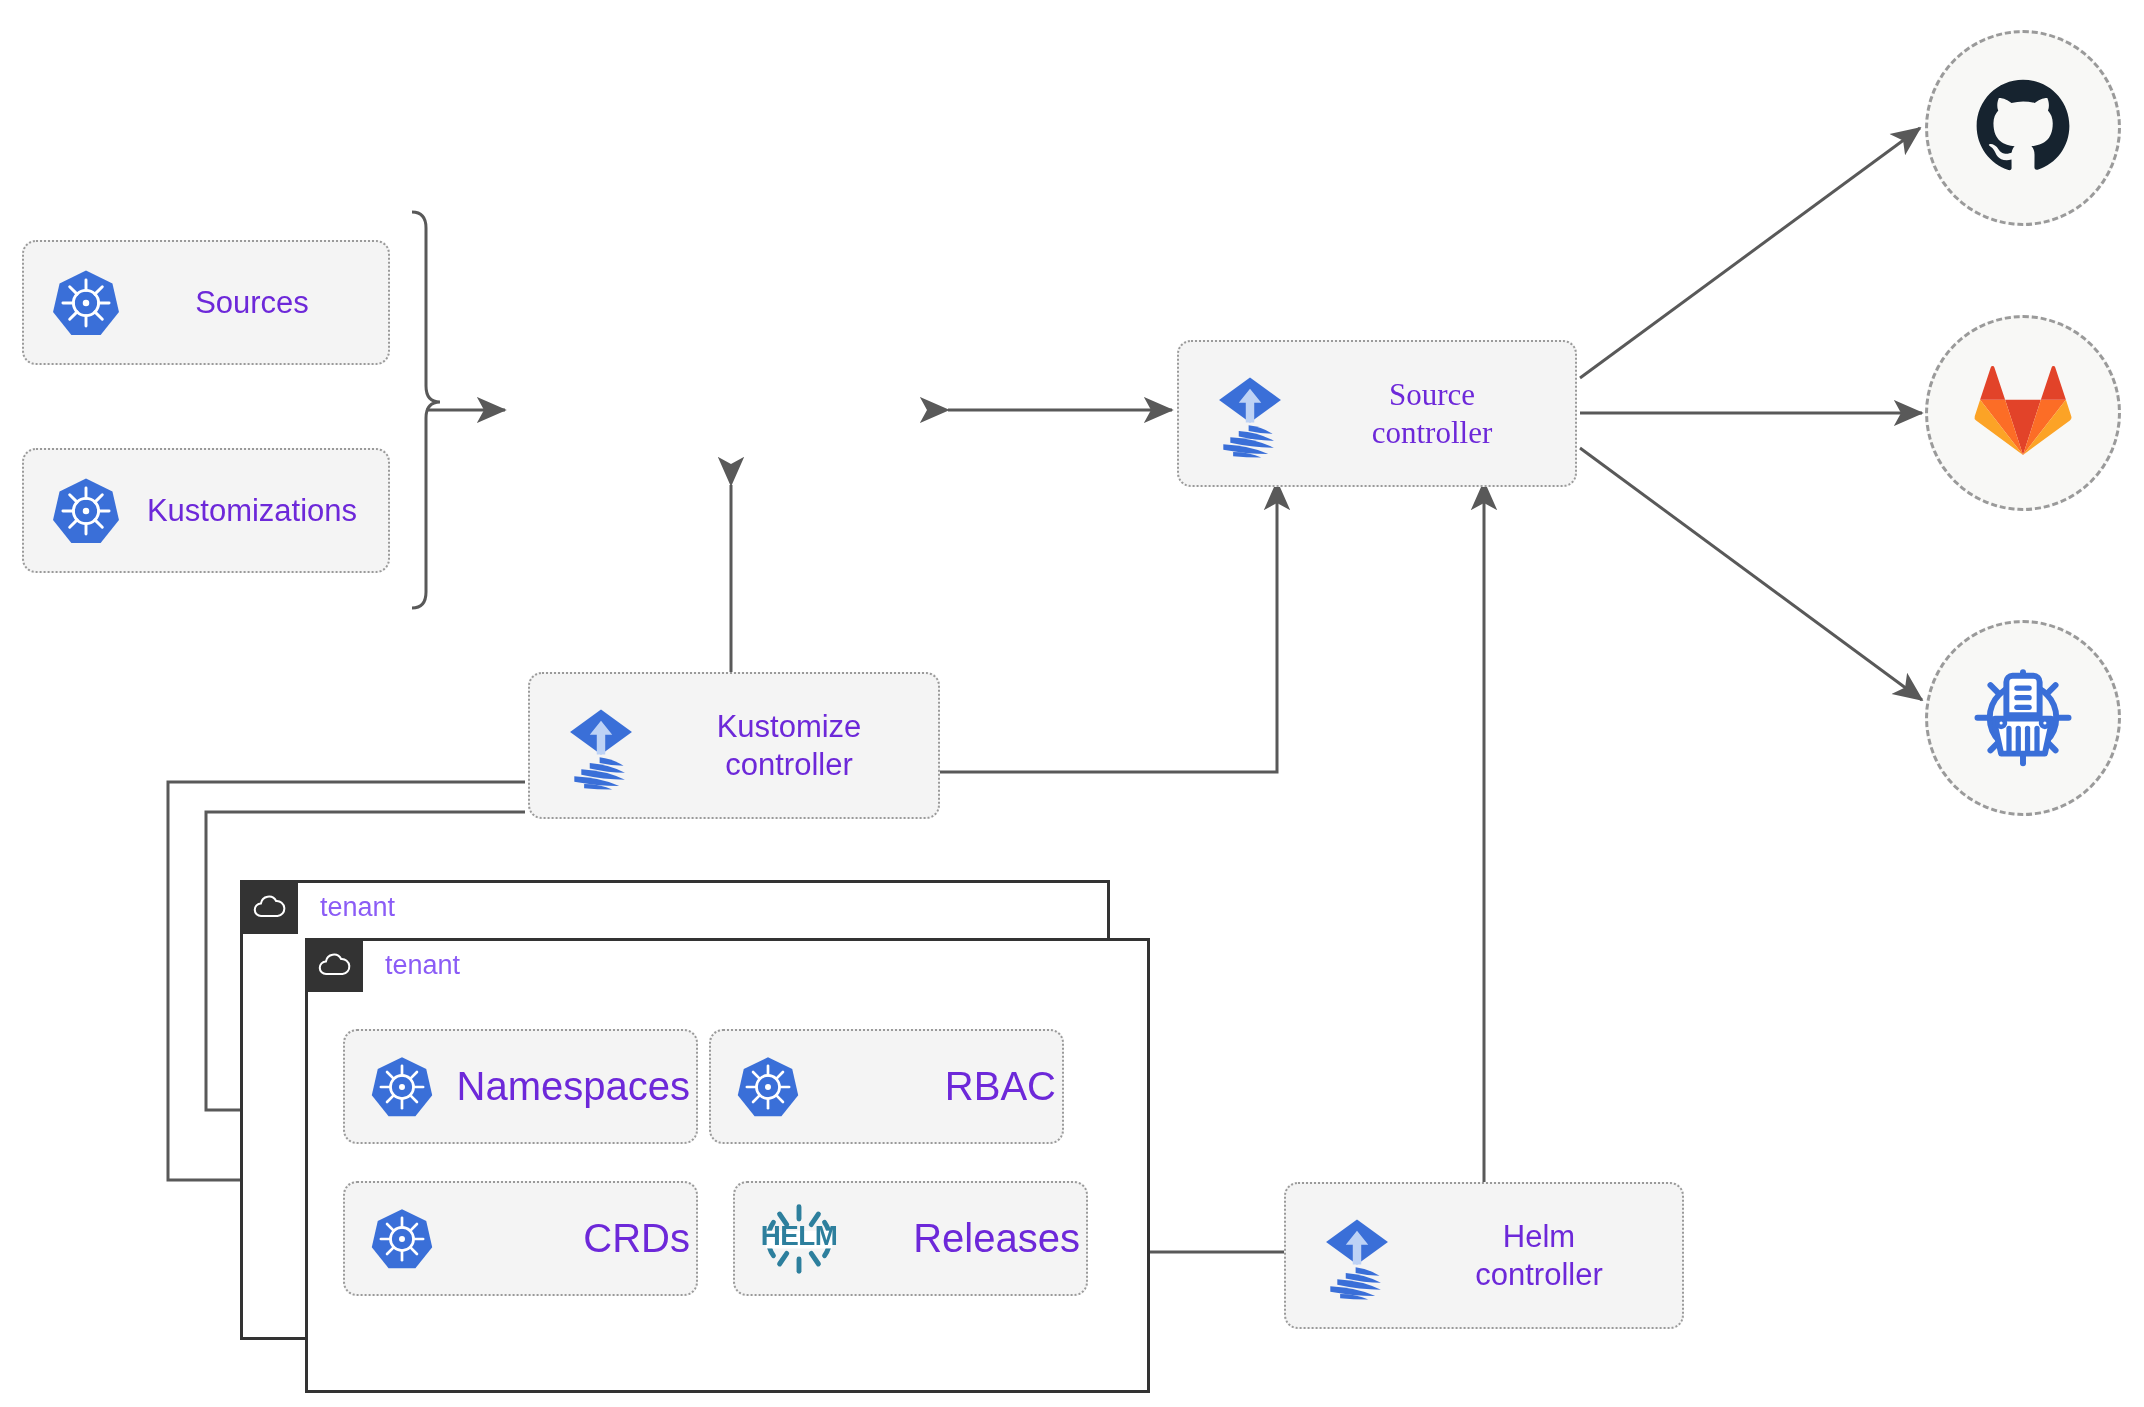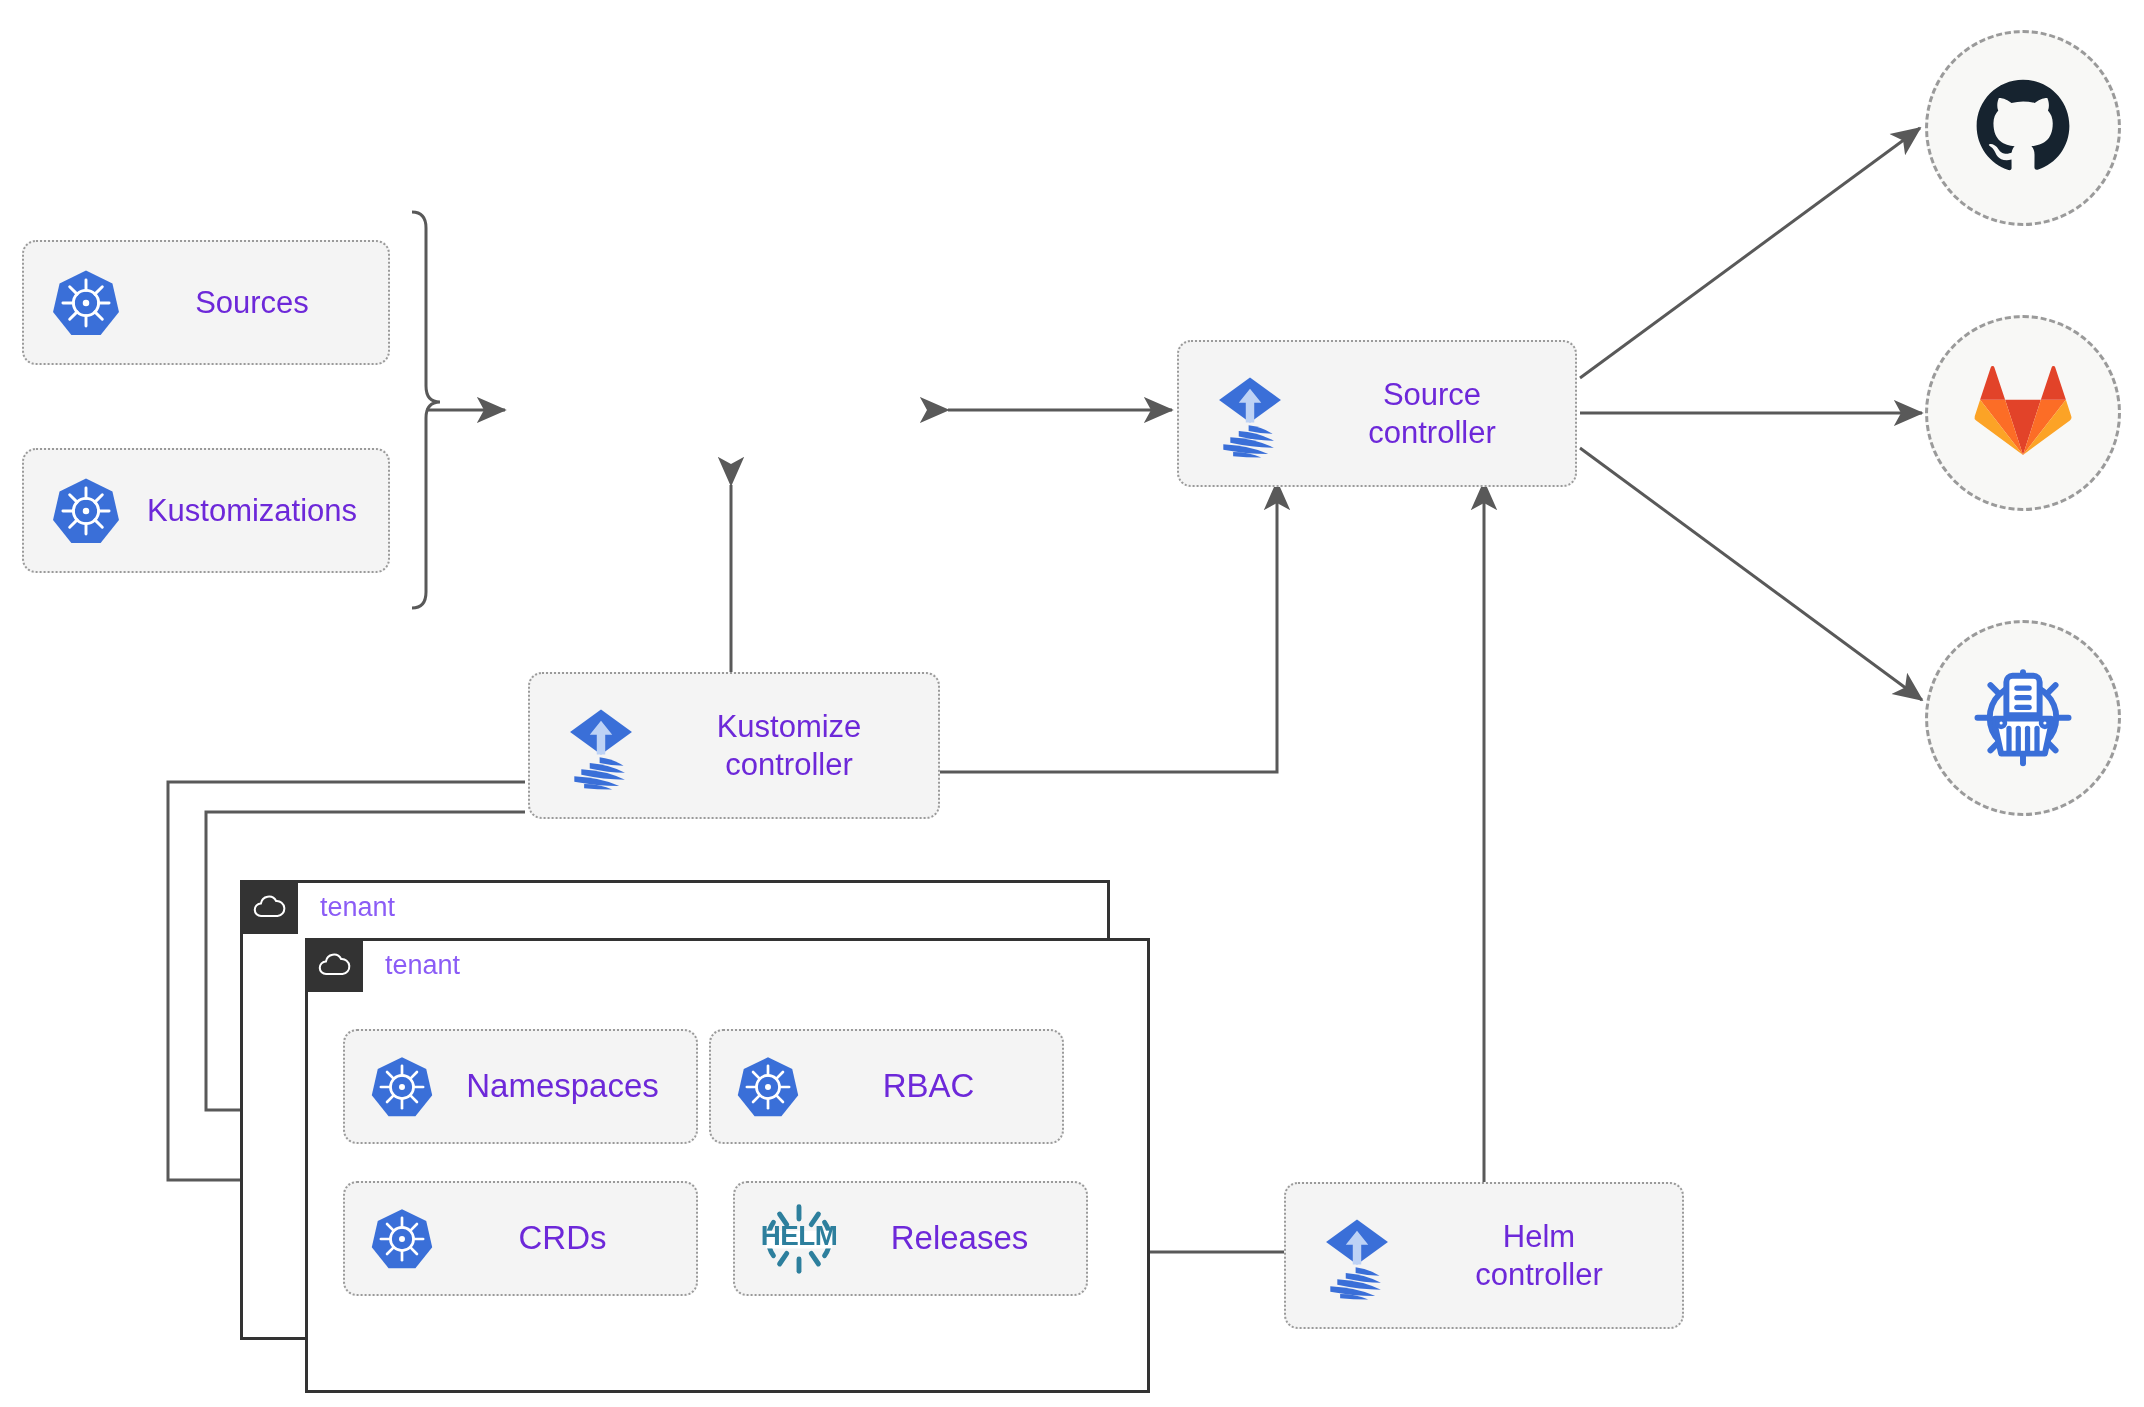--- a/index.html
+++ b/index.html
@@ -21,21 +21,21 @@
   .node .ico{flex:0 0 auto;display:flex;align-items:center;justify-content:center;}
   .node .lbl{
     flex:1 1 auto;
     text-align:center;
     color:#6d28d9;
     font-size:31px;
     line-height:1.22;
     white-space:pre-line;
     padding-right:6px;
   }
-  .node.small .lbl{font-size:33px;}
+  .node.small .lbl{font-size:40px;text-align:right;}
 
   
   .circle-node{
     position:absolute;
     width:196px;height:196px;
     border-radius:50%;
     background:#f8f8f6;
     border:3px dashed #9a9a9a;
     display:flex;align-items:center;justify-content:center;
     box-sizing:border-box;
@@ -163,21 +163,21 @@
             <path d="M39.9 39.9 L46.5 46.5"></path>
           <path d="M46.5 17.5 L39.9 24.1"></path>
             <path d="M24.1 39.9 L17.5 46.5"></path>
         </g>
       </svg>
     </span>
     <span class="lbl">Kustomizations</span>
   </div>
 
 
-  <div class="node" style="left:1177px;top:340px;width:400px;height:147px;padding-left:26px;">
+  <div class="node" style="left:1177px;top:340px;width:400px;height:147px;padding-left:26px;font-family:Liberation Serif, serif;">
     <span class="ico">
       <svg width="90" height="90" viewBox="0 0 64 64">
         <path d="M32 6 L54 22 L32 38 L10 22 Z" fill="#3a6fd8"></path>
         <path d="M32 14 L40 24 L35 24 L35 38 L29 38 L29 24 L24 24 Z" fill="#bdd2f5"></path>
         <g fill="#3a6fd8">
           <path d="M31 40 q9 1 17 6 q-8 0-17 -2 Z"></path>
           <path d="M24 44 q14 1 25 7 q-12 0-25 -3 Z"></path>
           <path d="M18 48.5 q18 1 31 7.5 q-15 0-31 -3.5 Z"></path>
           <path d="M13 53.5 q20 1 32 7 q-16 0-32 -3 Z"></path>
           <path d="M20 59 q12 0 20 4 q-11 0-20 -1 Z"></path>

